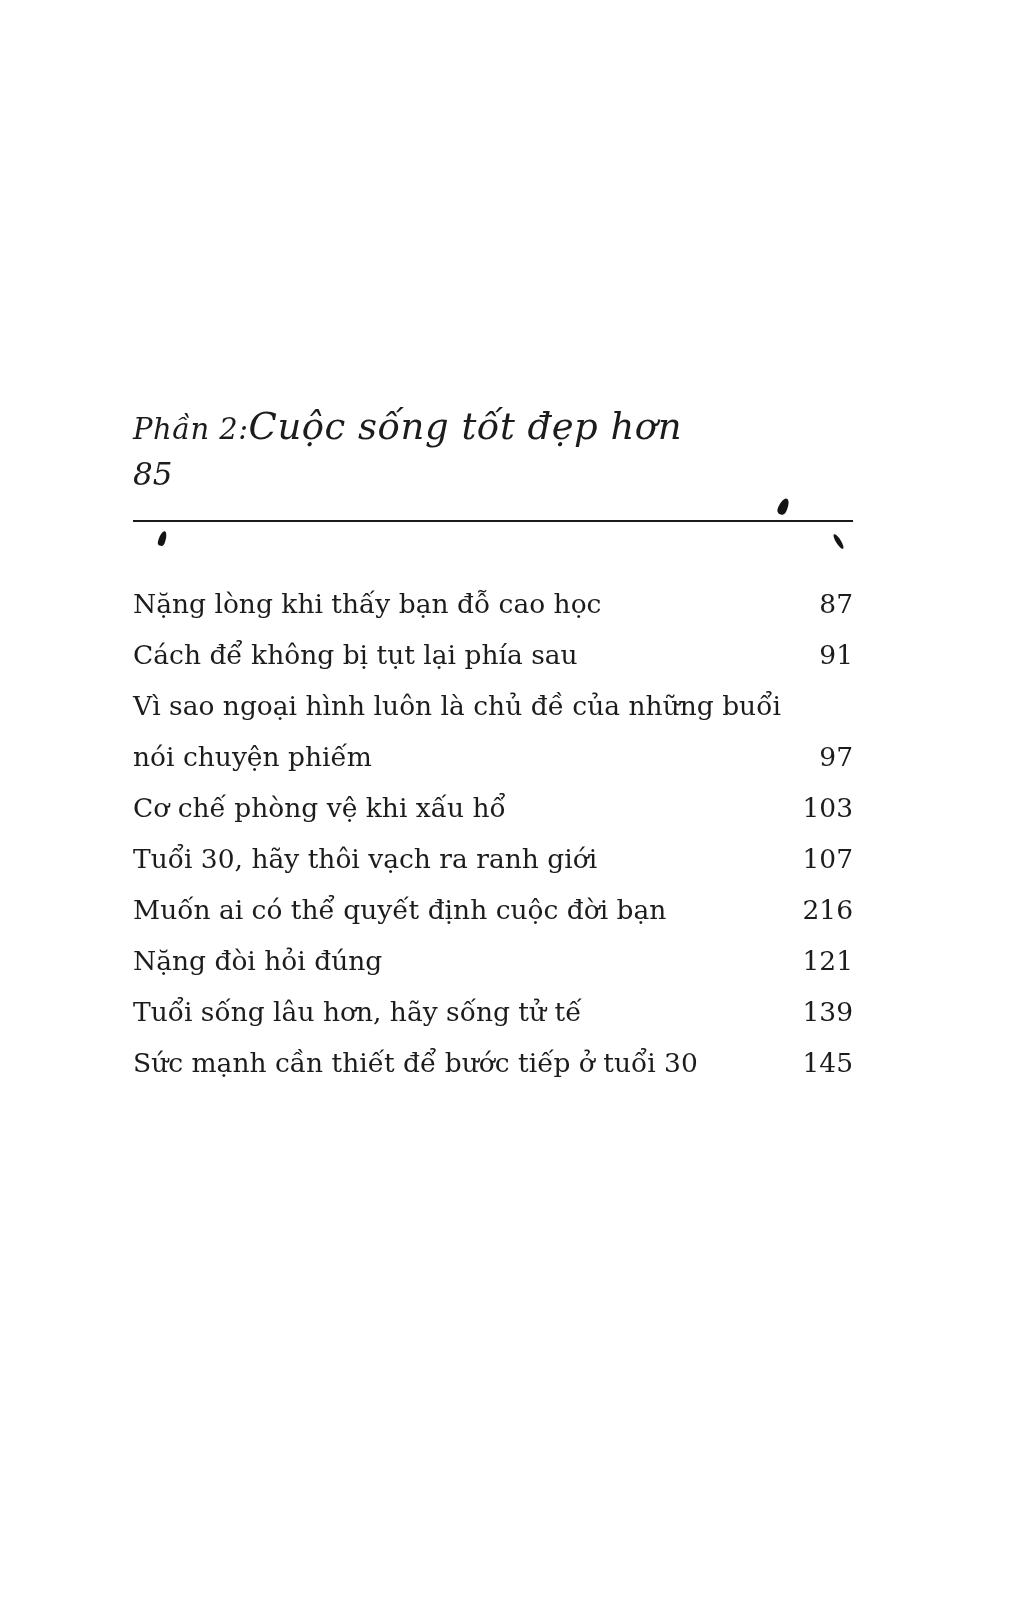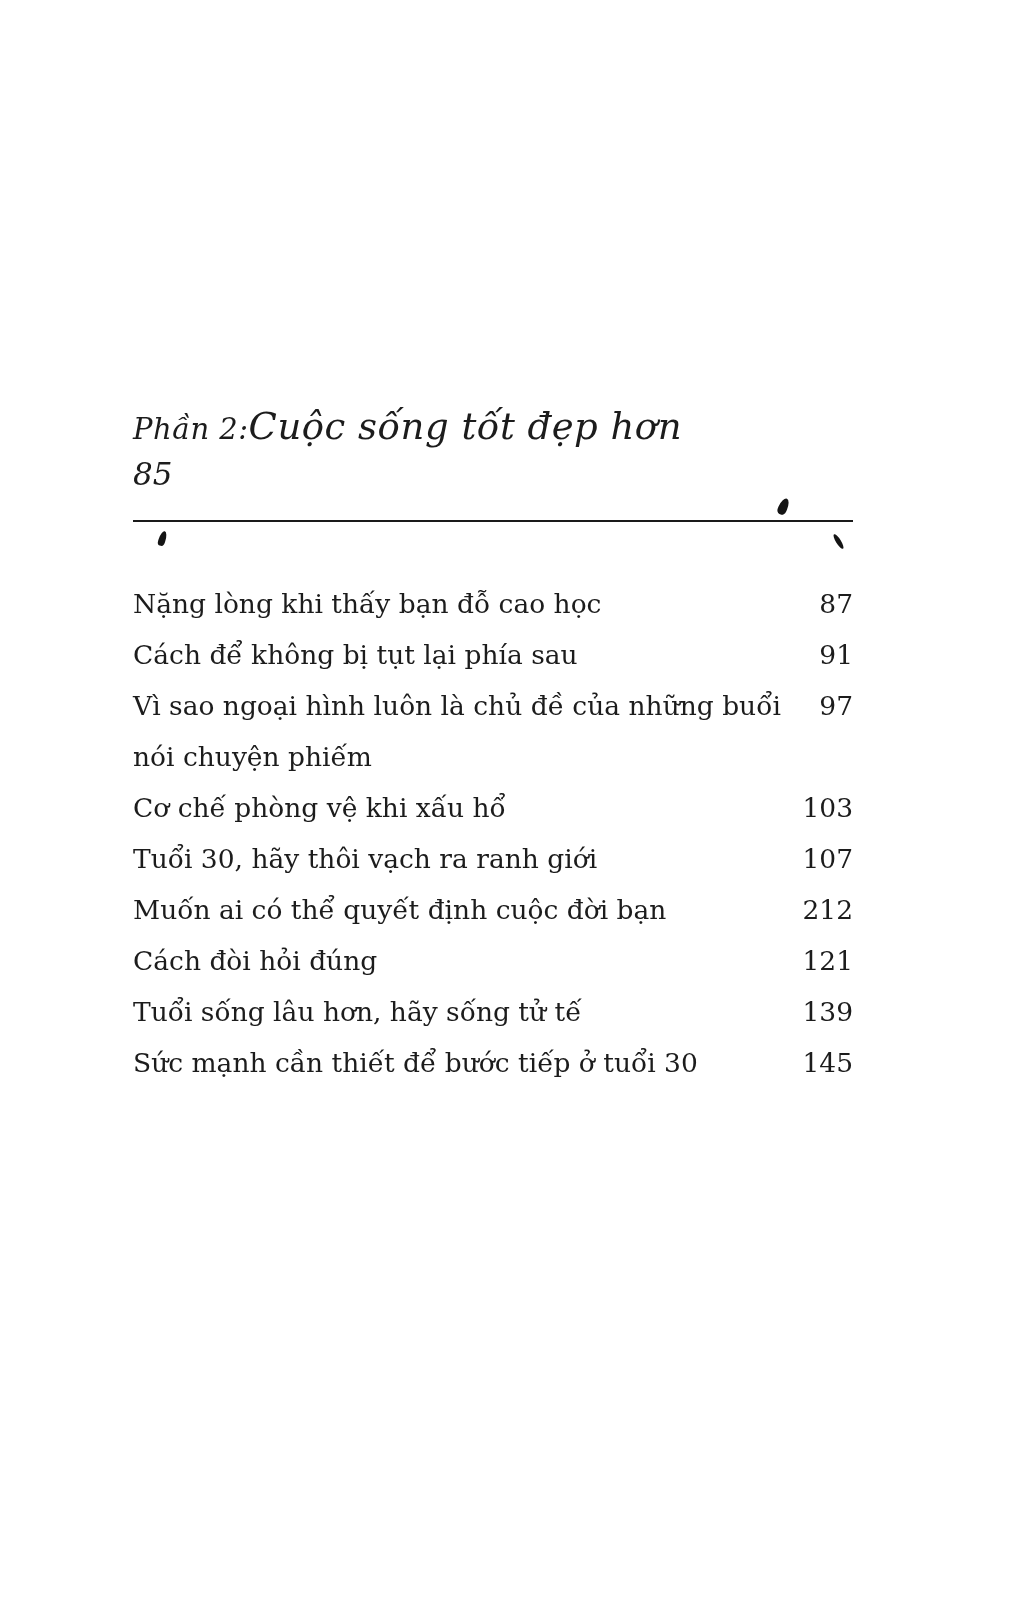--- a/index.html
+++ b/index.html
@@ -91,21 +91,21 @@
   }
 
   
   .toc {
     margin-top: 56px;
     list-style: none;
   }
   .toc-row {
     display: flex;
     justify-content: space-between;
-    align-items: flex-start;
+    align-items: flex-end;
     font-size: 26.5px;
     line-height: 51px;
   }
   .toc-title {
     flex: 1;
     padding-right: 24px;
   }
   .toc-page {
     white-space: nowrap;
   }
@@ -148,24 +148,24 @@
     <li class="toc-row">
       <span class="toc-title">Cơ chế phòng vệ khi xấu hổ</span>
       <span class="toc-page">103</span>
     </li>
     <li class="toc-row">
       <span class="toc-title">Tuổi 30, hãy thôi vạch ra ranh giới</span>
       <span class="toc-page">107</span>
     </li>
     <li class="toc-row">
       <span class="toc-title">Muốn ai có thể quyết định cuộc đời bạn</span>
-      <span class="toc-page">212</span>
+      <span class="toc-page">216</span>
     </li>
     <li class="toc-row">
-      <span class="toc-title">Cách đòi hỏi đúng</span>
+      <span class="toc-title">Nặng đòi hỏi đúng</span>
       <span class="toc-page">121</span>
     </li>
     <li class="toc-row">
       <span class="toc-title">Tuổi sống lâu hơn, hãy sống tử tế</span>
       <span class="toc-page">139</span>
     </li>
     <li class="toc-row">
       <span class="toc-title">Sức mạnh cần thiết để bước tiếp ở tuổi 30</span>
       <span class="toc-page">145</span>
     </li>

